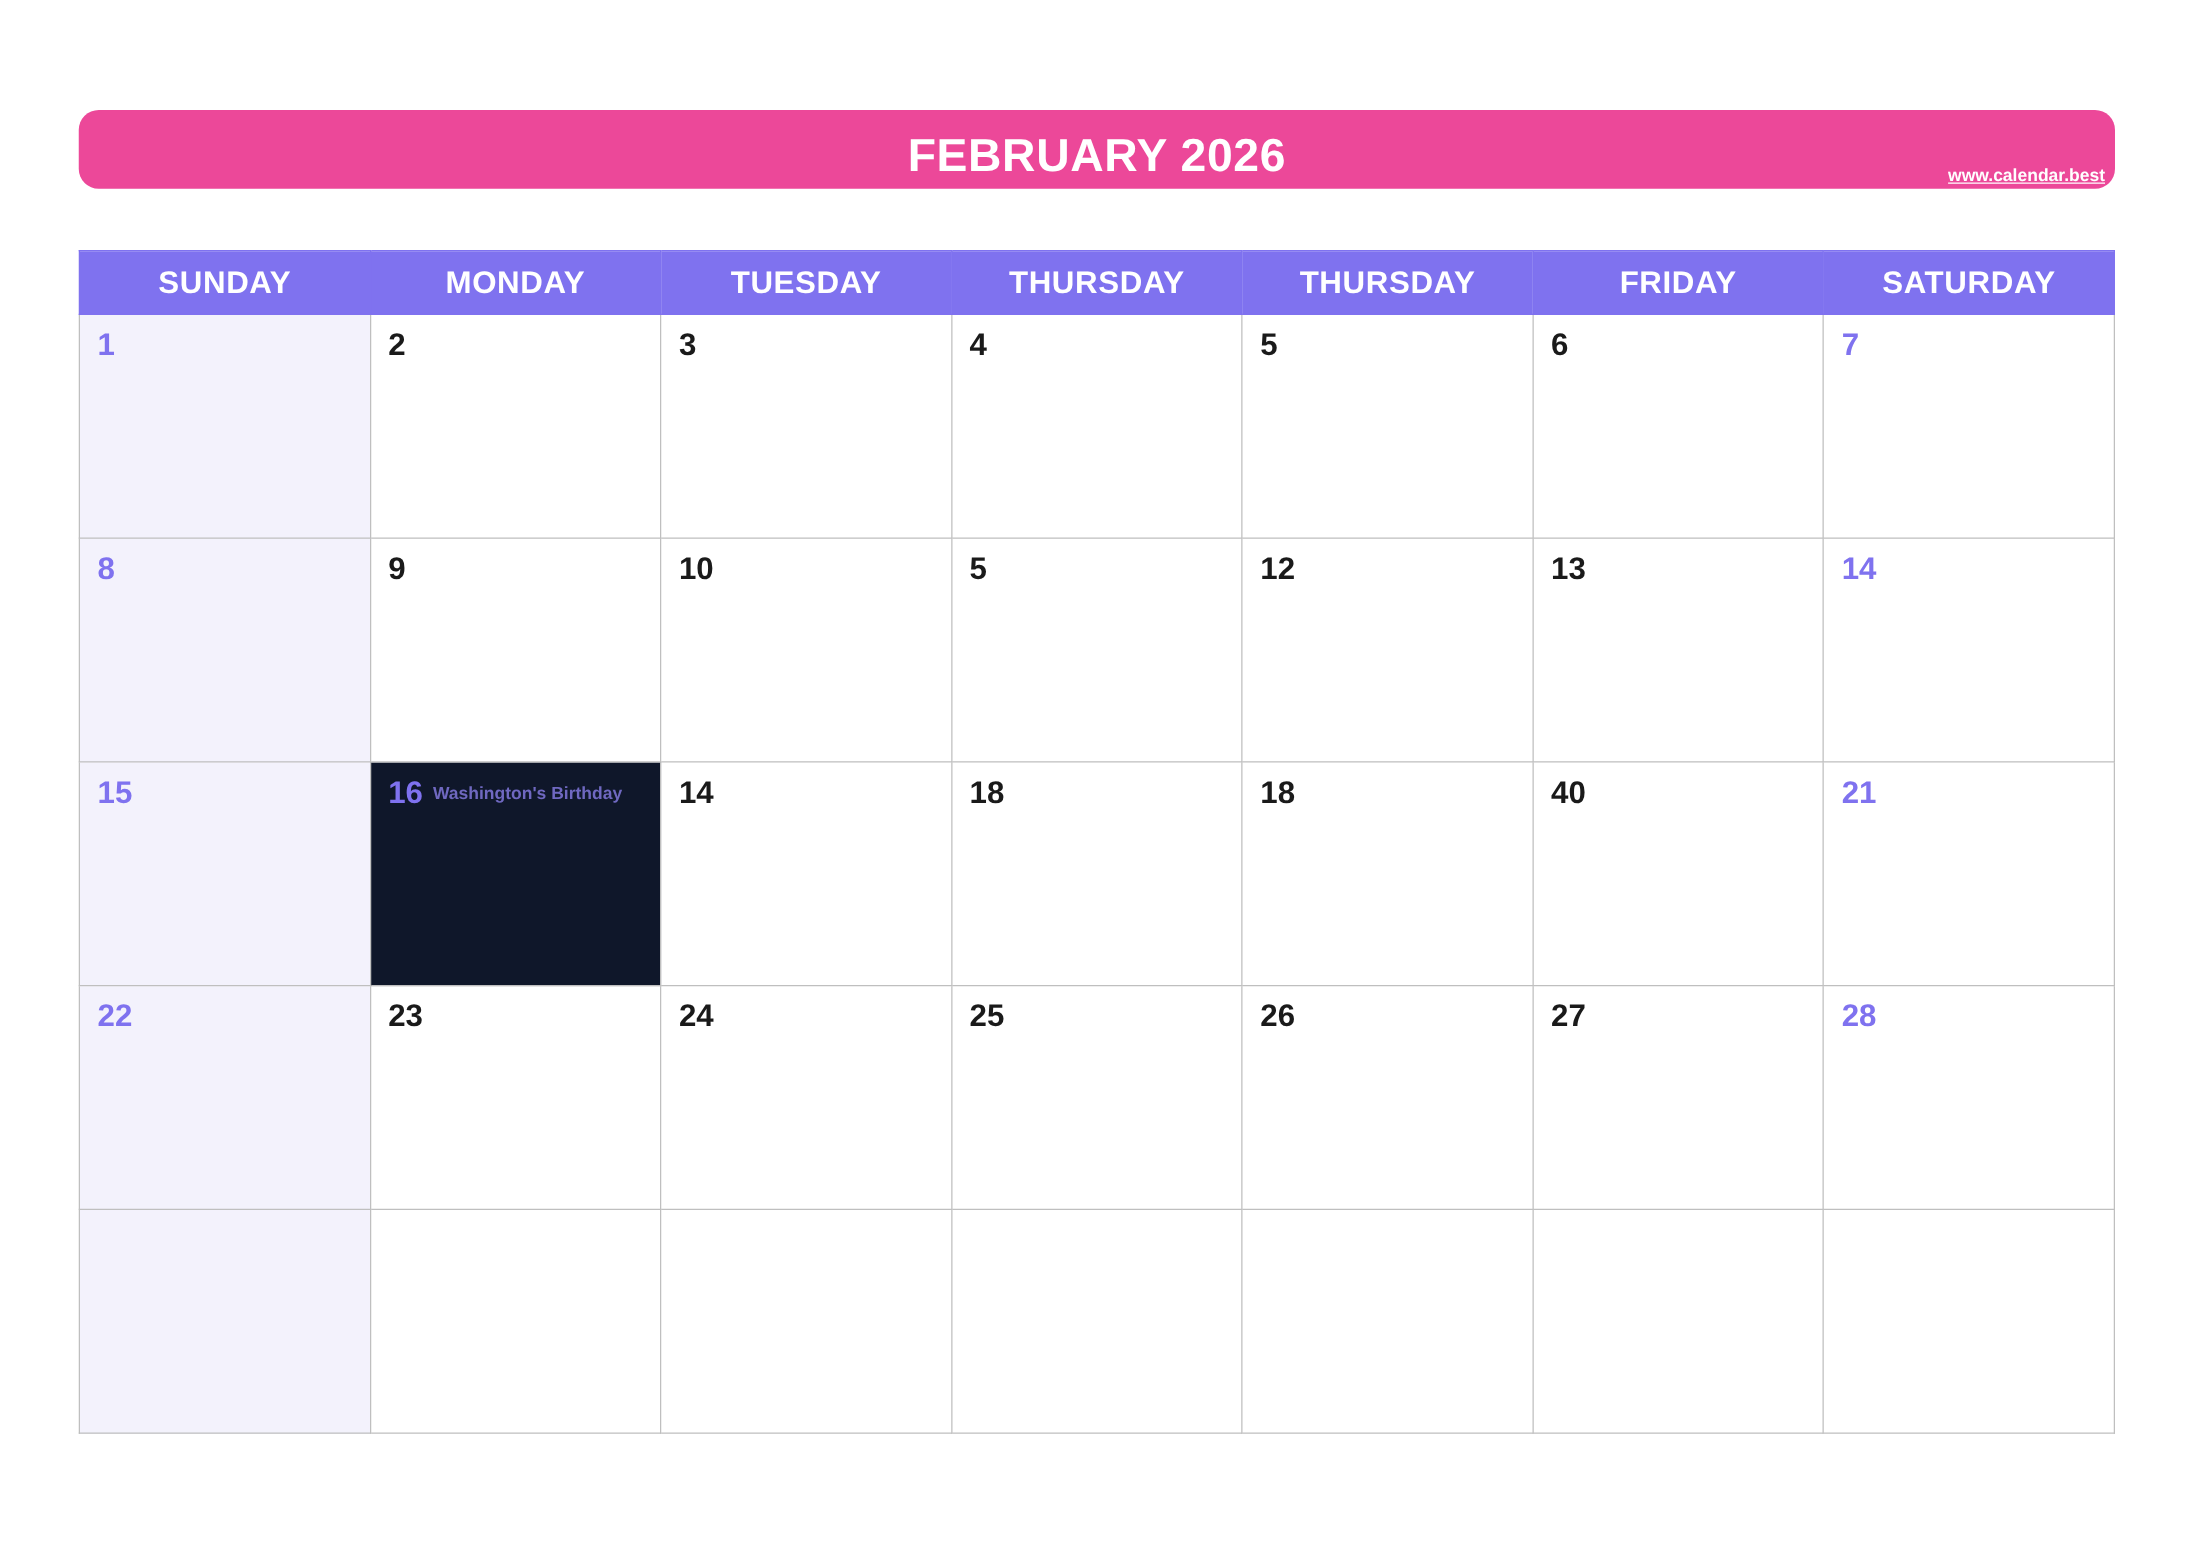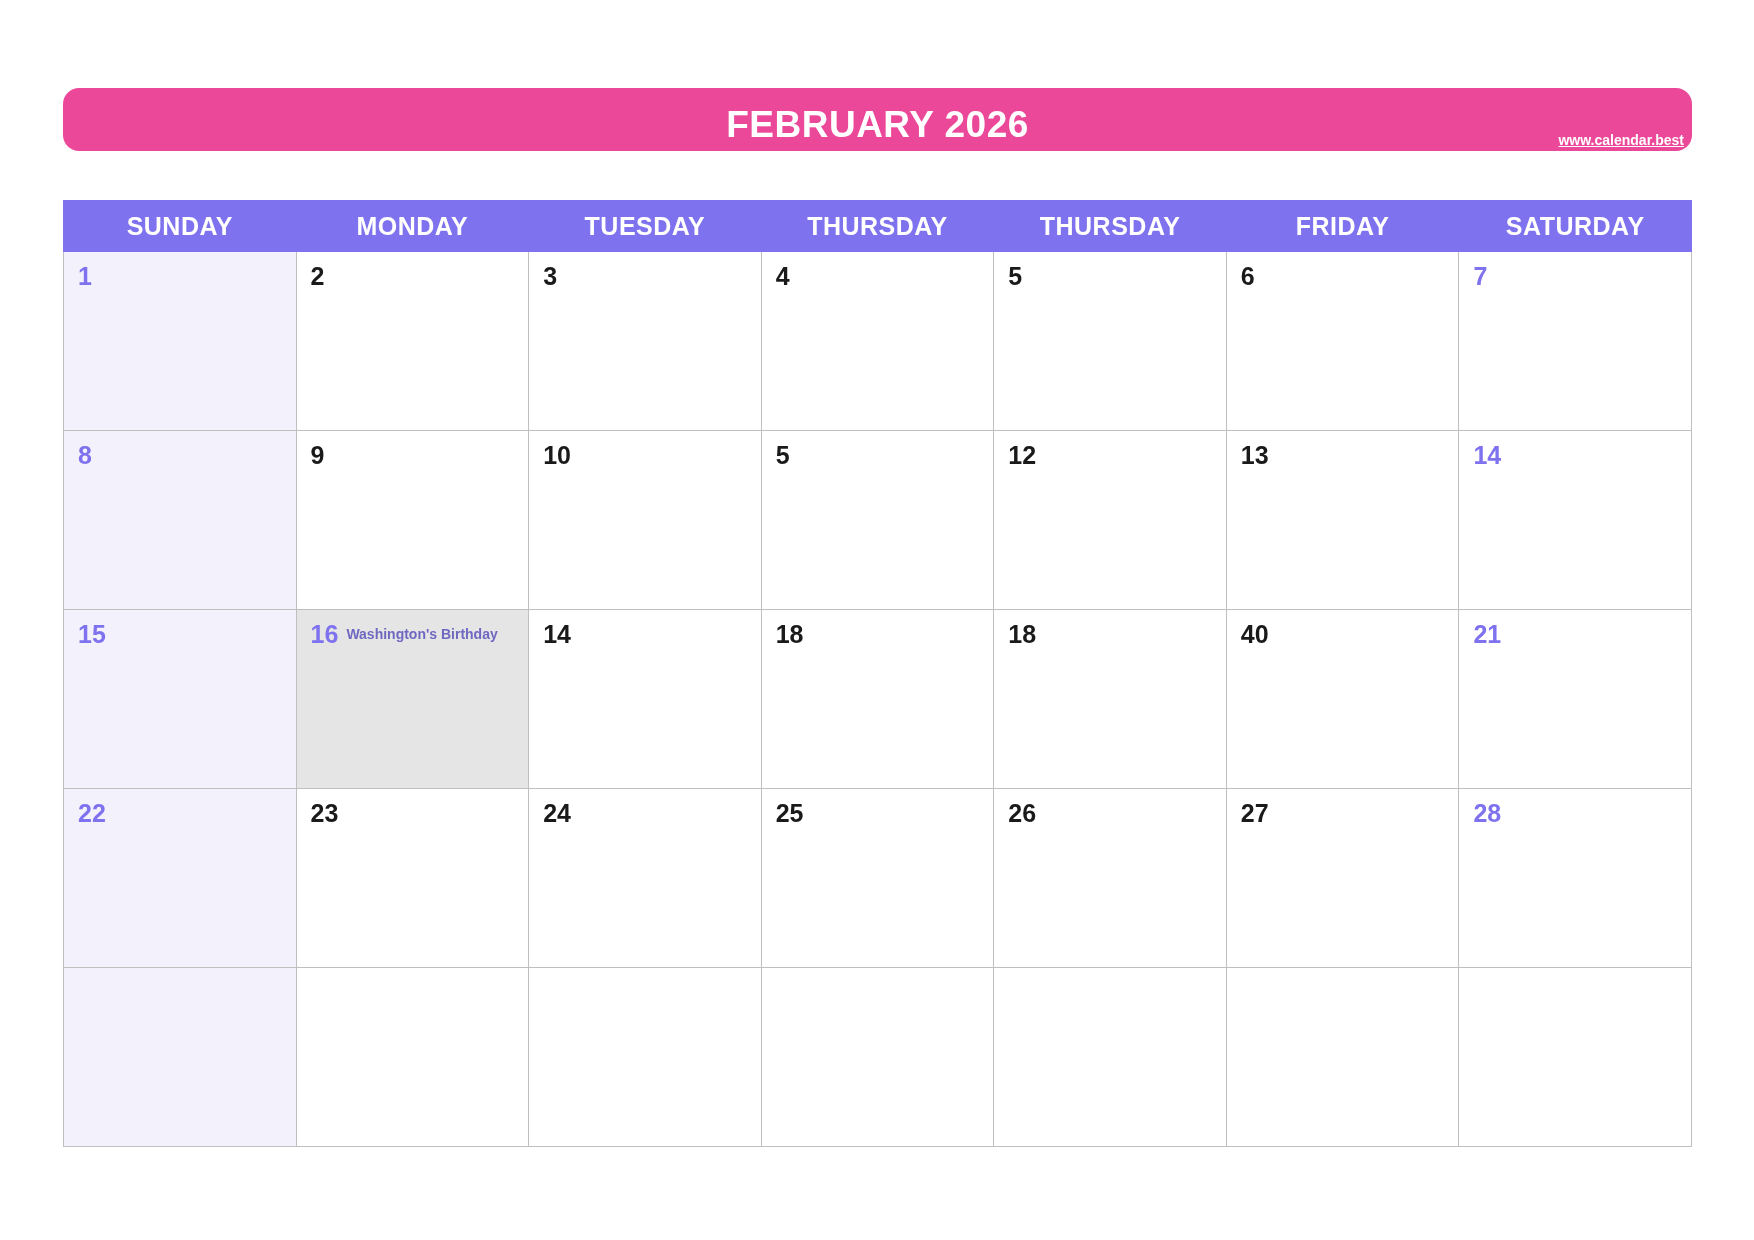--- a/index.html
+++ b/index.html
@@ -77,21 +77,21 @@
     border: 1px solid #bfbfbf;
     height: 178px;
     vertical-align: top;
     padding: 0;
     background: #ffffff;
   }
   .calendar td.weekend-col {
     background: #f3f2fc;
   }
   .calendar td.holiday-cell {
-    background: #e5e5e5;
+    background: #0f172a;
   }
   .daynum {
     display: inline-block;
     font-size: 25px;
     font-weight: bold;
     color: #1a1a1a;
     padding: 12px 0 0 14px;
     line-height: 1;
   }
   .daynum.accent {

